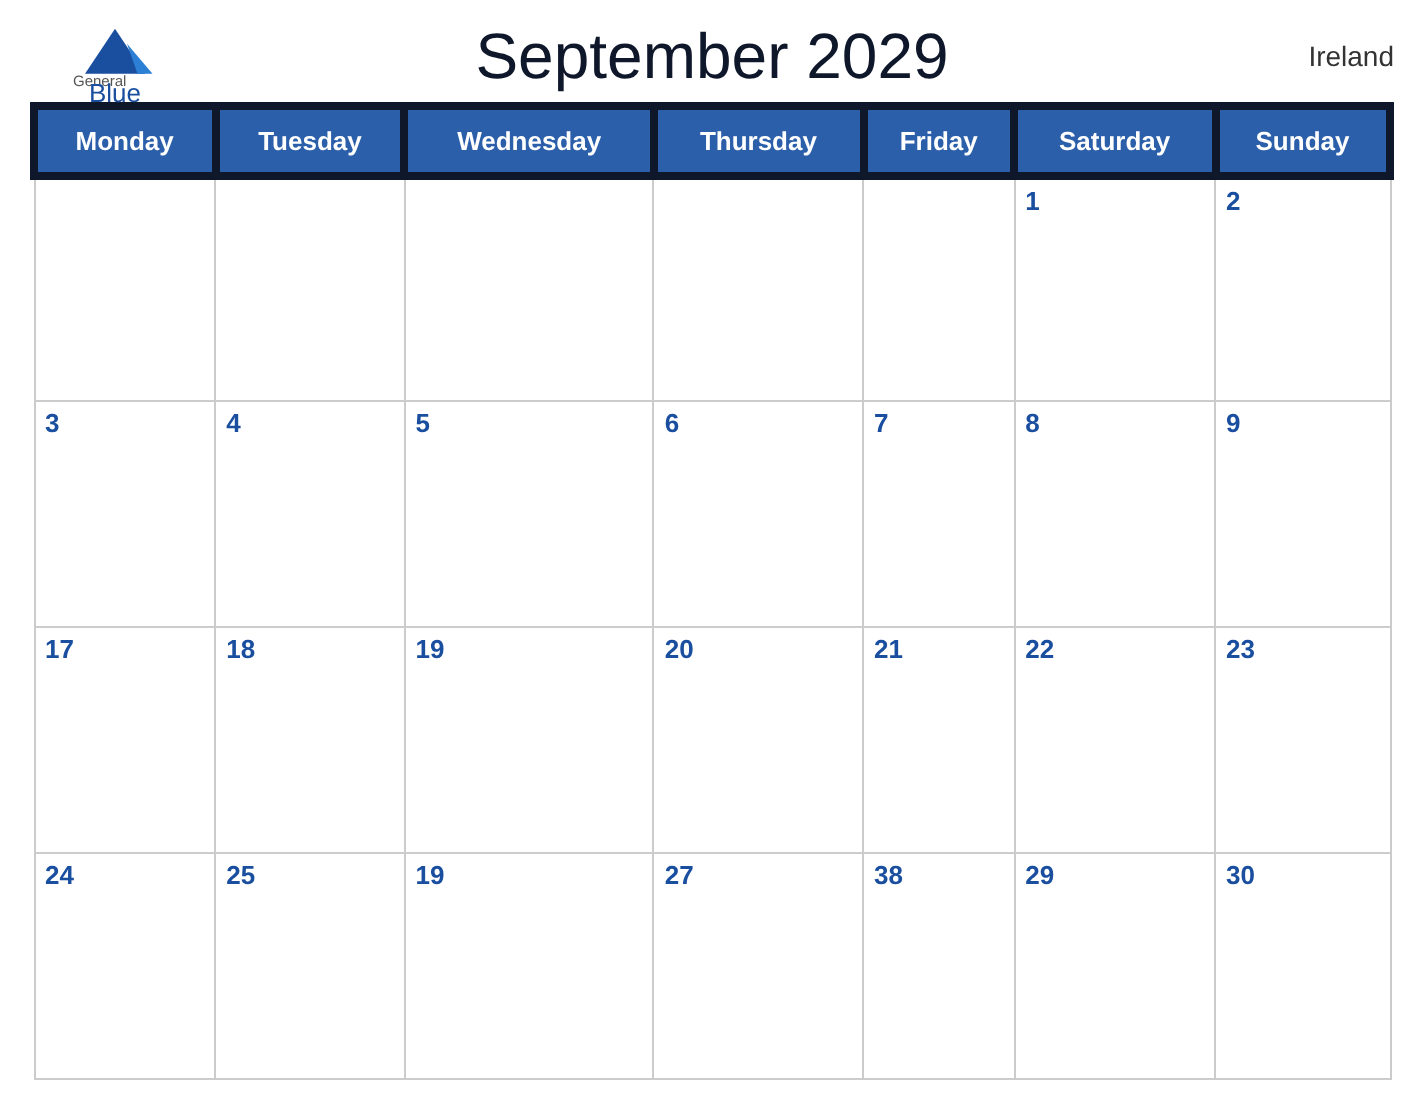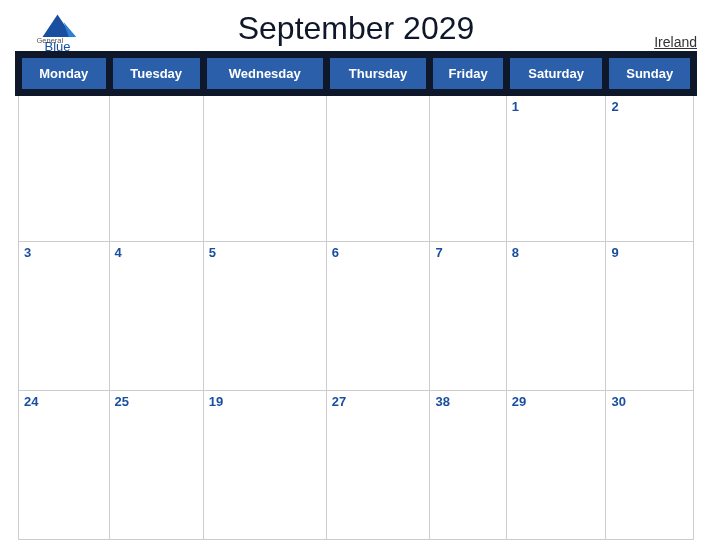--- a/index.html
+++ b/index.html
@@ -34,24 +34,23 @@
       top: 0;
       display: flex;
       flex-direction: column;
       align-items: center;
       margin-left: 20px;
     }
 
     .country-label {
       position: absolute;
       right: 0;
-      top: 24px;
+      top: 10px;
       font-size: 14px;
       color: #333;
-      text-decoration: underline;
     }
 
     .calendar-title {
       font-size: 32px;
       color: #0f172a;
       font-weight: normal;
       text-align: center;
     }
 
     .calendar {
@@ -60,21 +59,21 @@
       flex: 1;
     }
 
     .calendar thead tr th {
       background-color: #2b5faa;
       color: #fff;
       font-size: 13px;
       font-weight: bold;
       padding: 8px 4px;
       text-align: center;
-      border: 7px solid #0f172a;
+      border: 4px solid #0f172a;
     }
 
     .calendar tbody tr td {
       border: 1px solid #ccc;
       vertical-align: top;
       padding: 3px 5px;
       height: 72px;
       font-size: 13px;
       color: #1a4fa0;
       font-weight: bold;
@@ -141,20 +140,29 @@
       <tr>
         <td><span class="day-num">3</span></td>
         <td><span class="day-num">4</span></td>
         <td><span class="day-num">5</span></td>
         <td><span class="day-num">6</span></td>
         <td><span class="day-num">7</span></td>
         <td><span class="day-num">8</span></td>
         <td><span class="day-num">9</span></td>
       </tr>
       <tr>
+        <td><span class="day-num">17</span></td>
+        <td><span class="day-num">18</span></td>
+        <td><span class="day-num">19</span></td>
+        <td><span class="day-num">20</span></td>
+        <td><span class="day-num">21</span></td>
+        <td><span class="day-num">22</span></td>
+        <td><span class="day-num">23</span></td>
+      </tr>
+      <tr>
         <td><span class="day-num">24</span></td>
         <td><span class="day-num">25</span></td>
         <td><span class="day-num">19</span></td>
         <td><span class="day-num">27</span></td>
         <td><span class="day-num">38</span></td>
         <td><span class="day-num">29</span></td>
         <td><span class="day-num">30</span></td>
       </tr>
     </tbody>
 </table>

